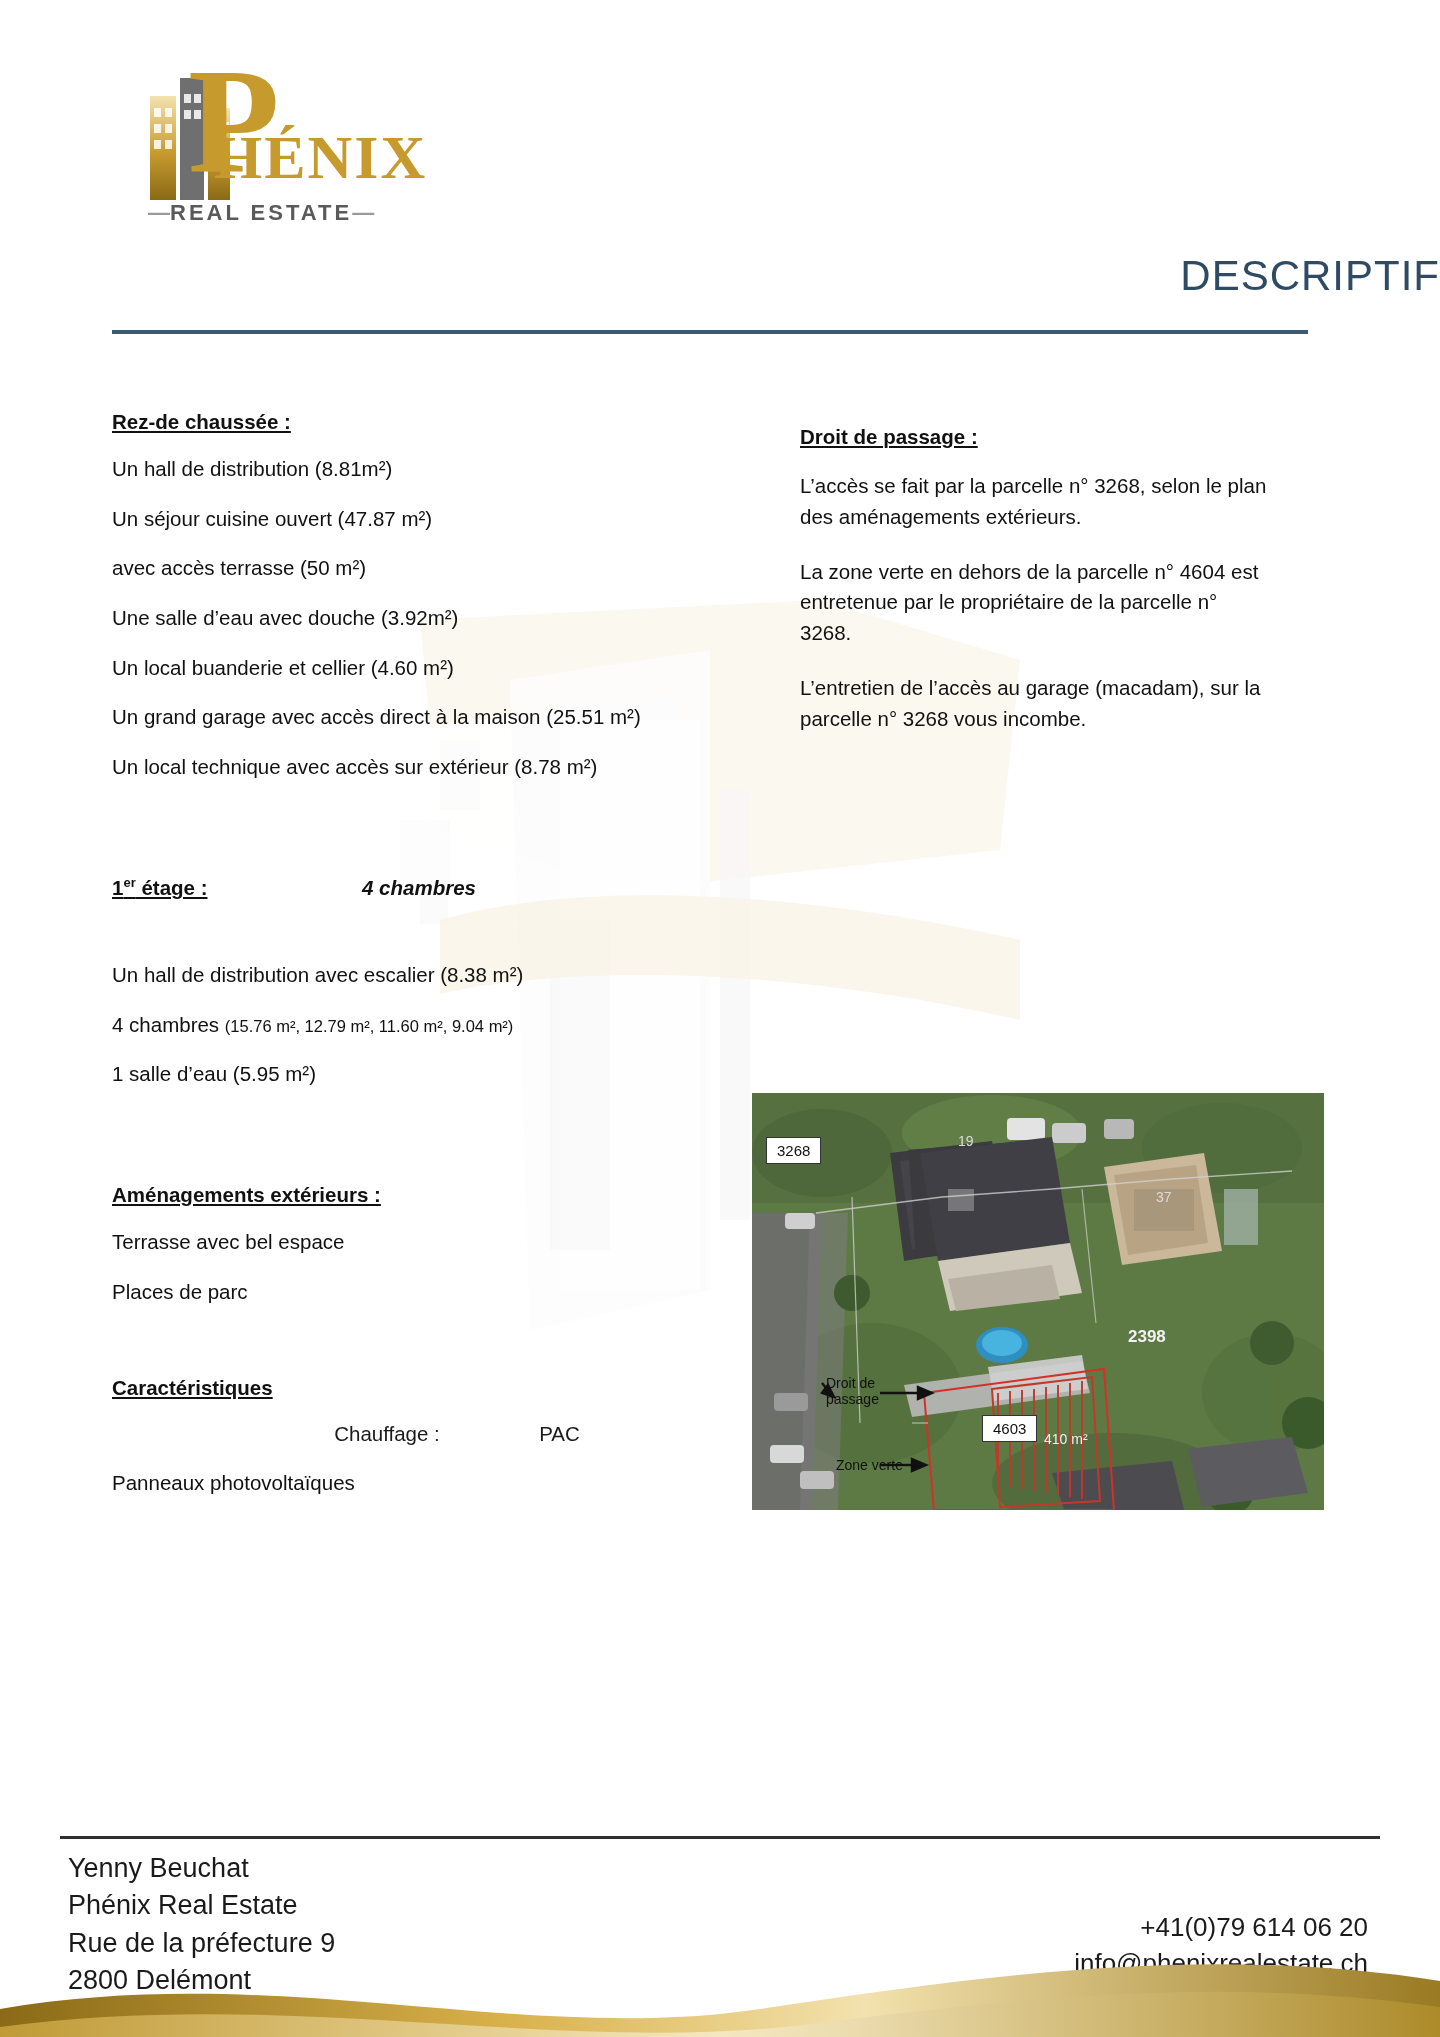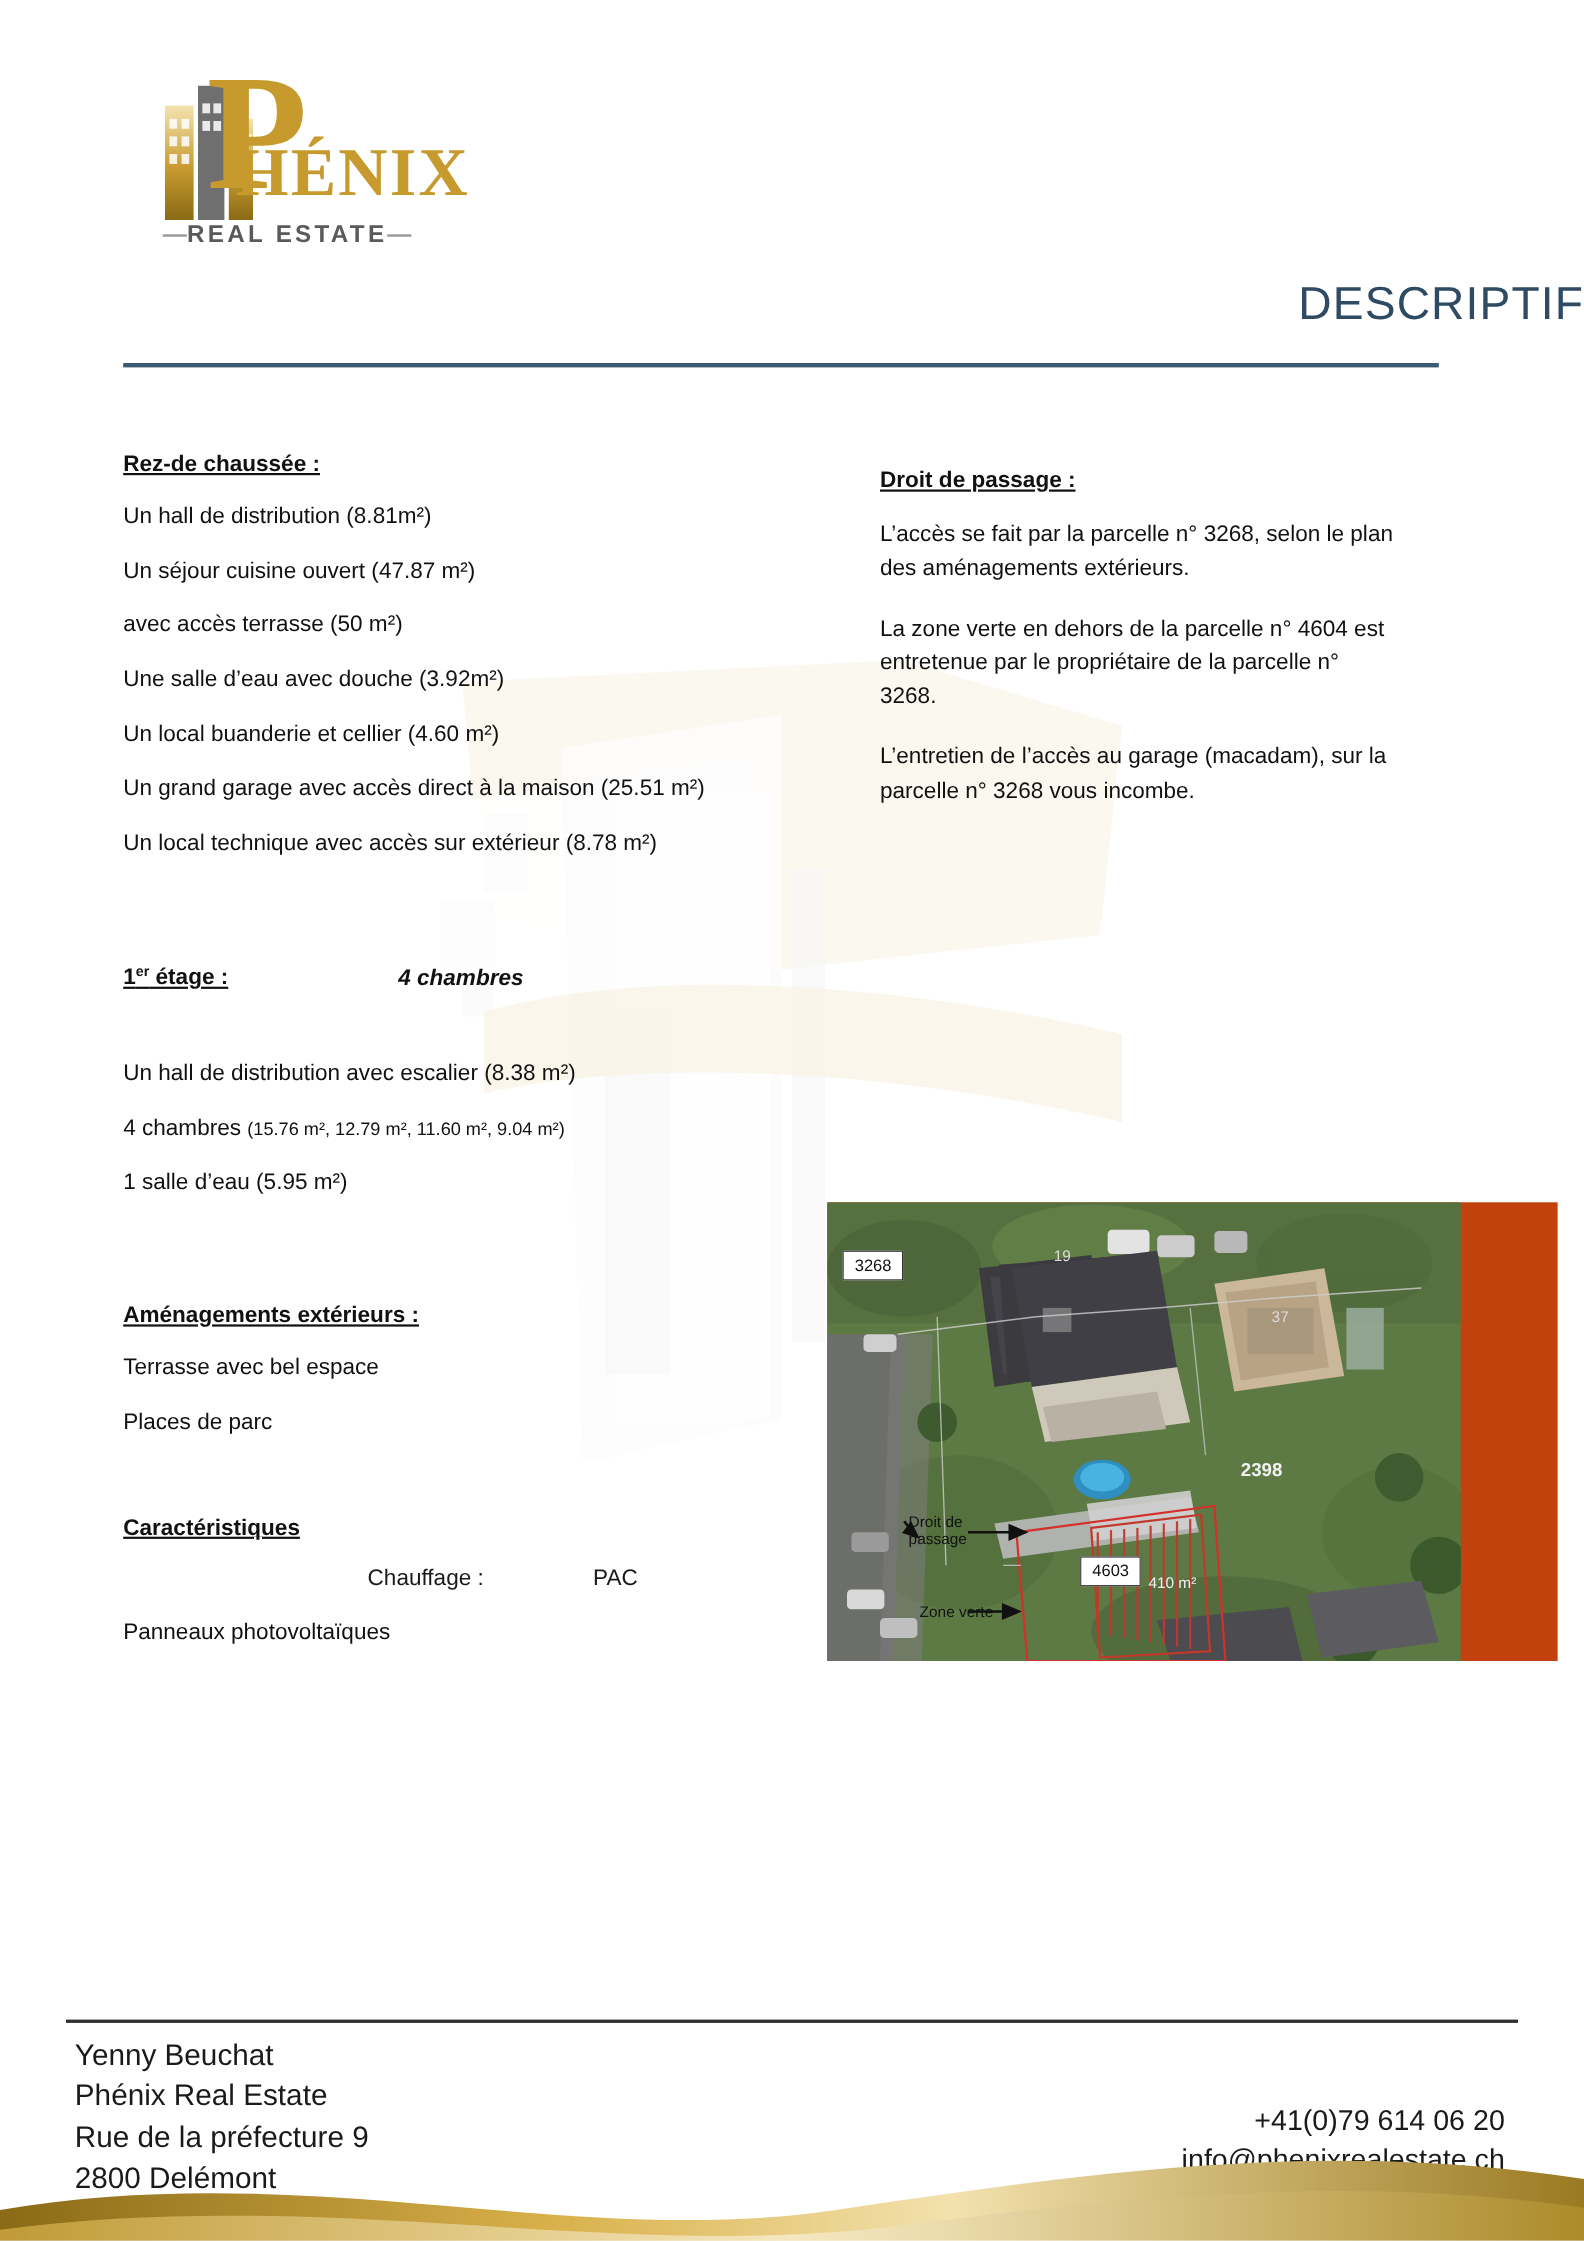--- a/index.html
+++ b/index.html
@@ -158,23 +158,23 @@
     margin: 0 0 24px 0;
     justify-content: center;
   }
   .char-row .k { width: 205px; }
 
   
   .map {
     position: absolute;
     left: 752px;
     top: 1093px;
-    width: 664px;
+    width: 572px;
     height: 417px;
-    background: #c2410c;
+    background: #0f766e;
     overflow: hidden;
   }
   .map svg { display: block; }
   .map-label {
     position: absolute;
     background: #ffffff;
     border: 1px solid #333;
     font-size: 15px;
     padding: 4px 10px;
     color: #111;

